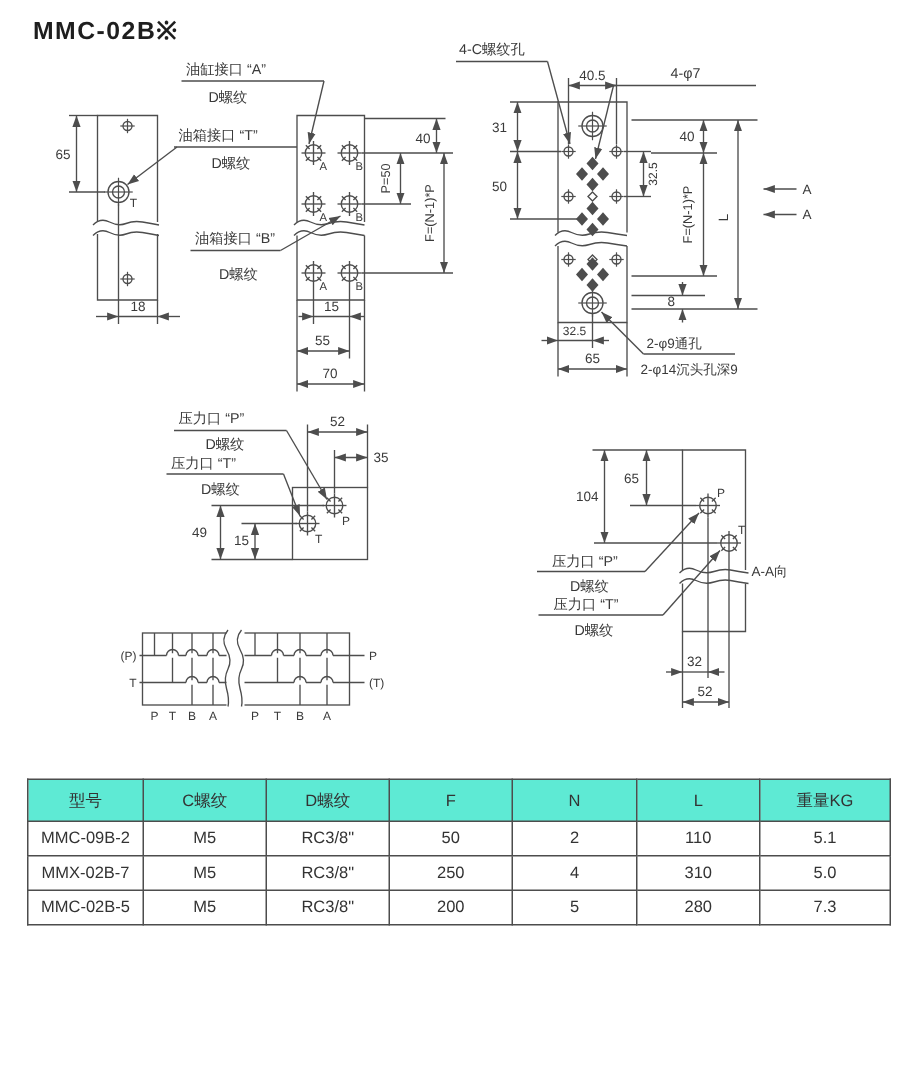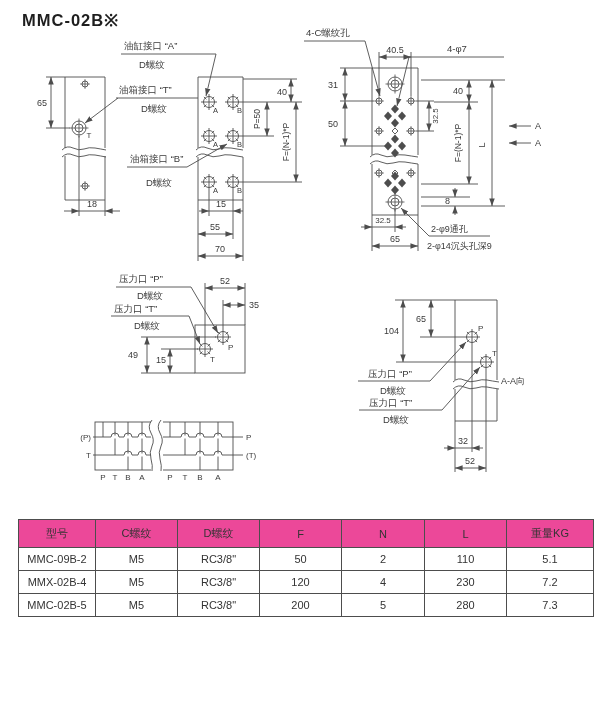--- a/index.html
+++ b/index.html
@@ -14,21 +14,21 @@
   svg text{fill:#3a3a3a;font-family:"Liberation Sans",sans-serif;}
   svg .t9{font-size:9px;}
   svg .t85{font-size:8.5px;}
   svg .t8{font-size:8px;}
   svg .t75{font-size:7.5px;}
   svg .cn{font-size:9.5px;}
   table.spec{position:absolute;left:18px;top:519px;width:575px;border-collapse:collapse;
              table-layout:fixed;border:1.5px solid #4d4d4d;}
   table.spec th,table.spec td{border:1px solid #4d4d4d;text-align:center;color:#333;
              font-size:11px;font-weight:normal;padding:0;}
-  table.spec th{background:#ec4899;height:27px;}
+  table.spec th{background:#5eead4;height:27px;}
   table.spec td{height:22px;background:#fff;}
 </style>
 </head>
 <body>
 
 <div class="screen">
   <div class="title">MMC-02B※</div>
 
   <svg width="600" height="510" viewBox="0 0 600 510">
     <defs>
@@ -379,27 +379,27 @@
       <tr>
         <td>MMC-09B-2</td>
         <td>M5</td>
         <td>RC3/8"</td>
         <td>50</td>
         <td>2</td>
         <td>110</td>
         <td>5.1</td>
       </tr>
       <tr>
-        <td>MMX-02B-4</td>
+        <td>MMX-02B-7</td>
         <td>M5</td>
         <td>RC3/8"</td>
-        <td>120</td>
+        <td>250</td>
         <td>4</td>
-        <td>230</td>
-        <td>7.2</td>
+        <td>310</td>
+        <td>5.0</td>
       </tr>
       <tr>
         <td>MMC-02B-5</td>
         <td>M5</td>
         <td>RC3/8"</td>
         <td>200</td>
         <td>5</td>
         <td>280</td>
         <td>7.3</td>
       </tr>

